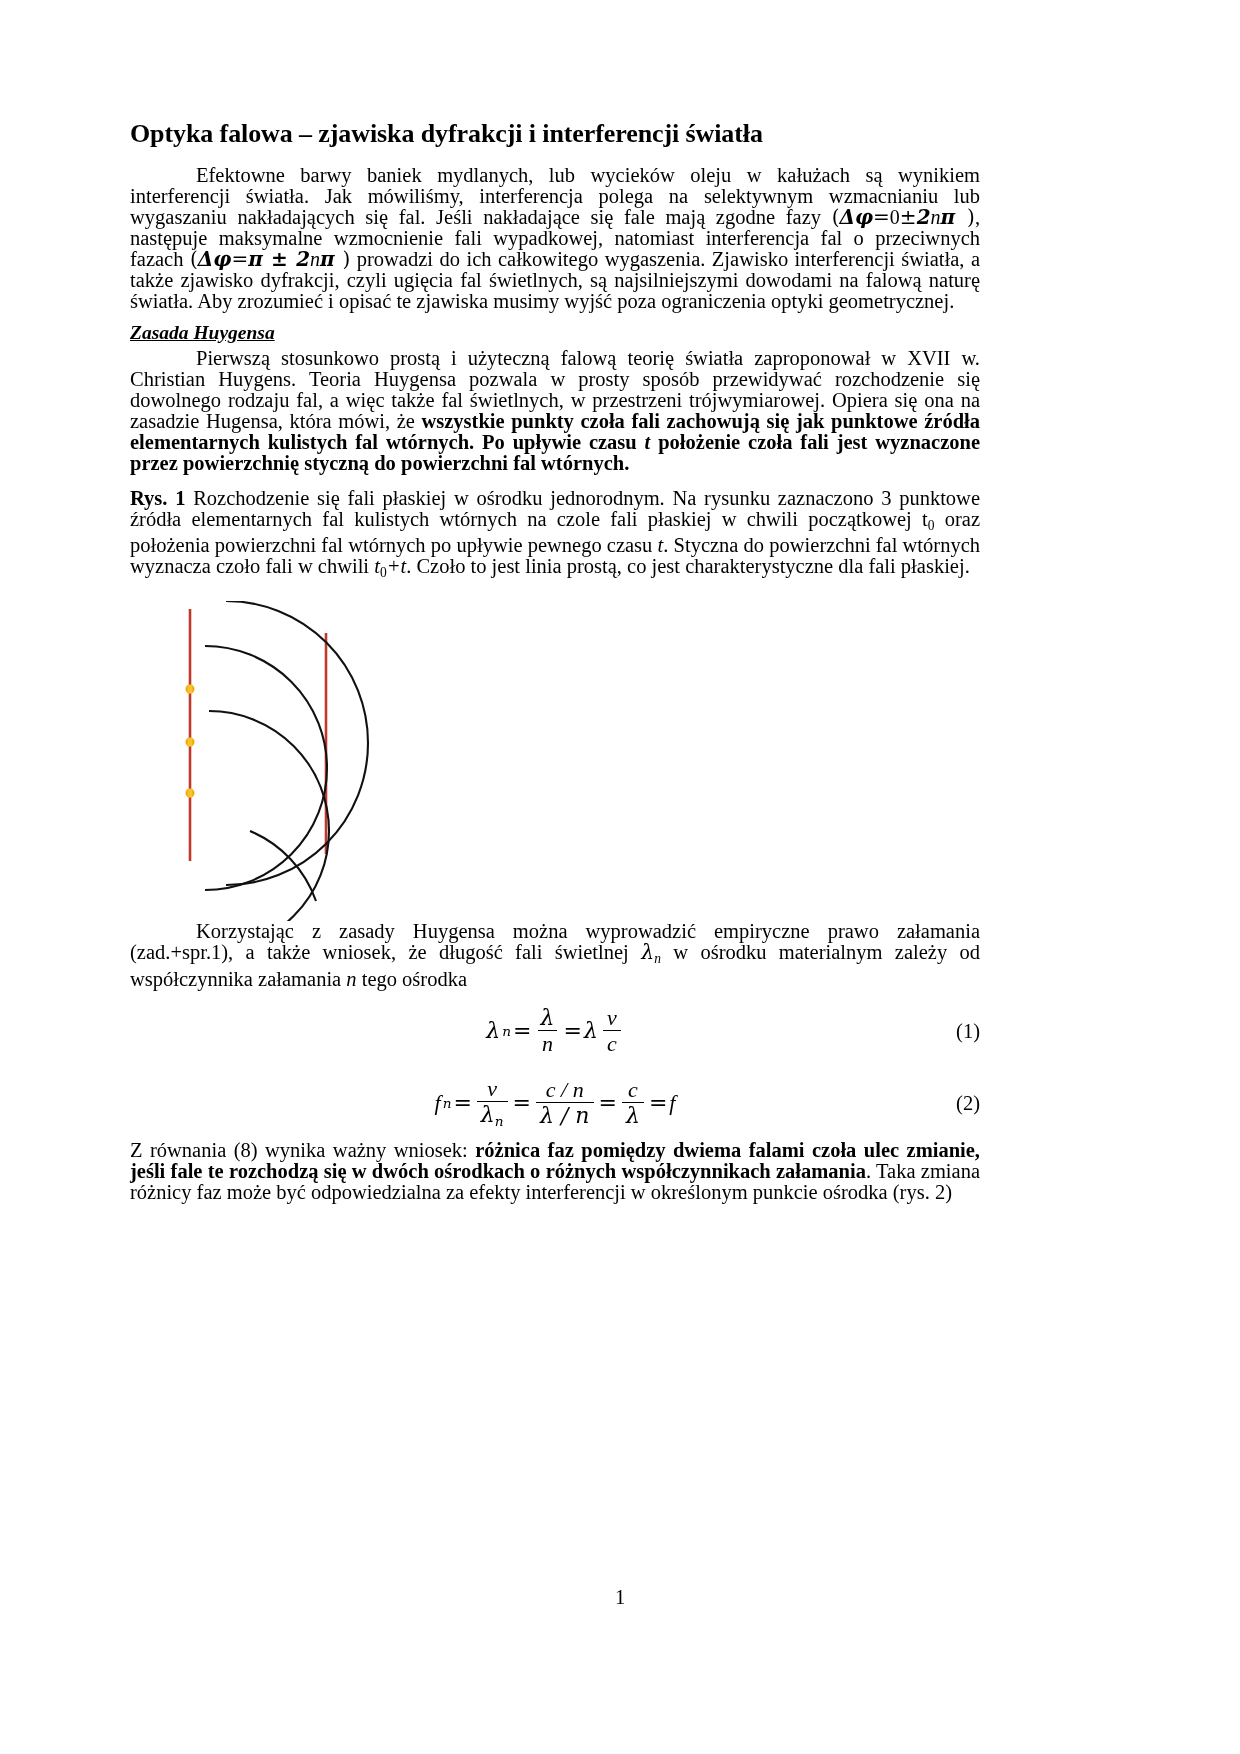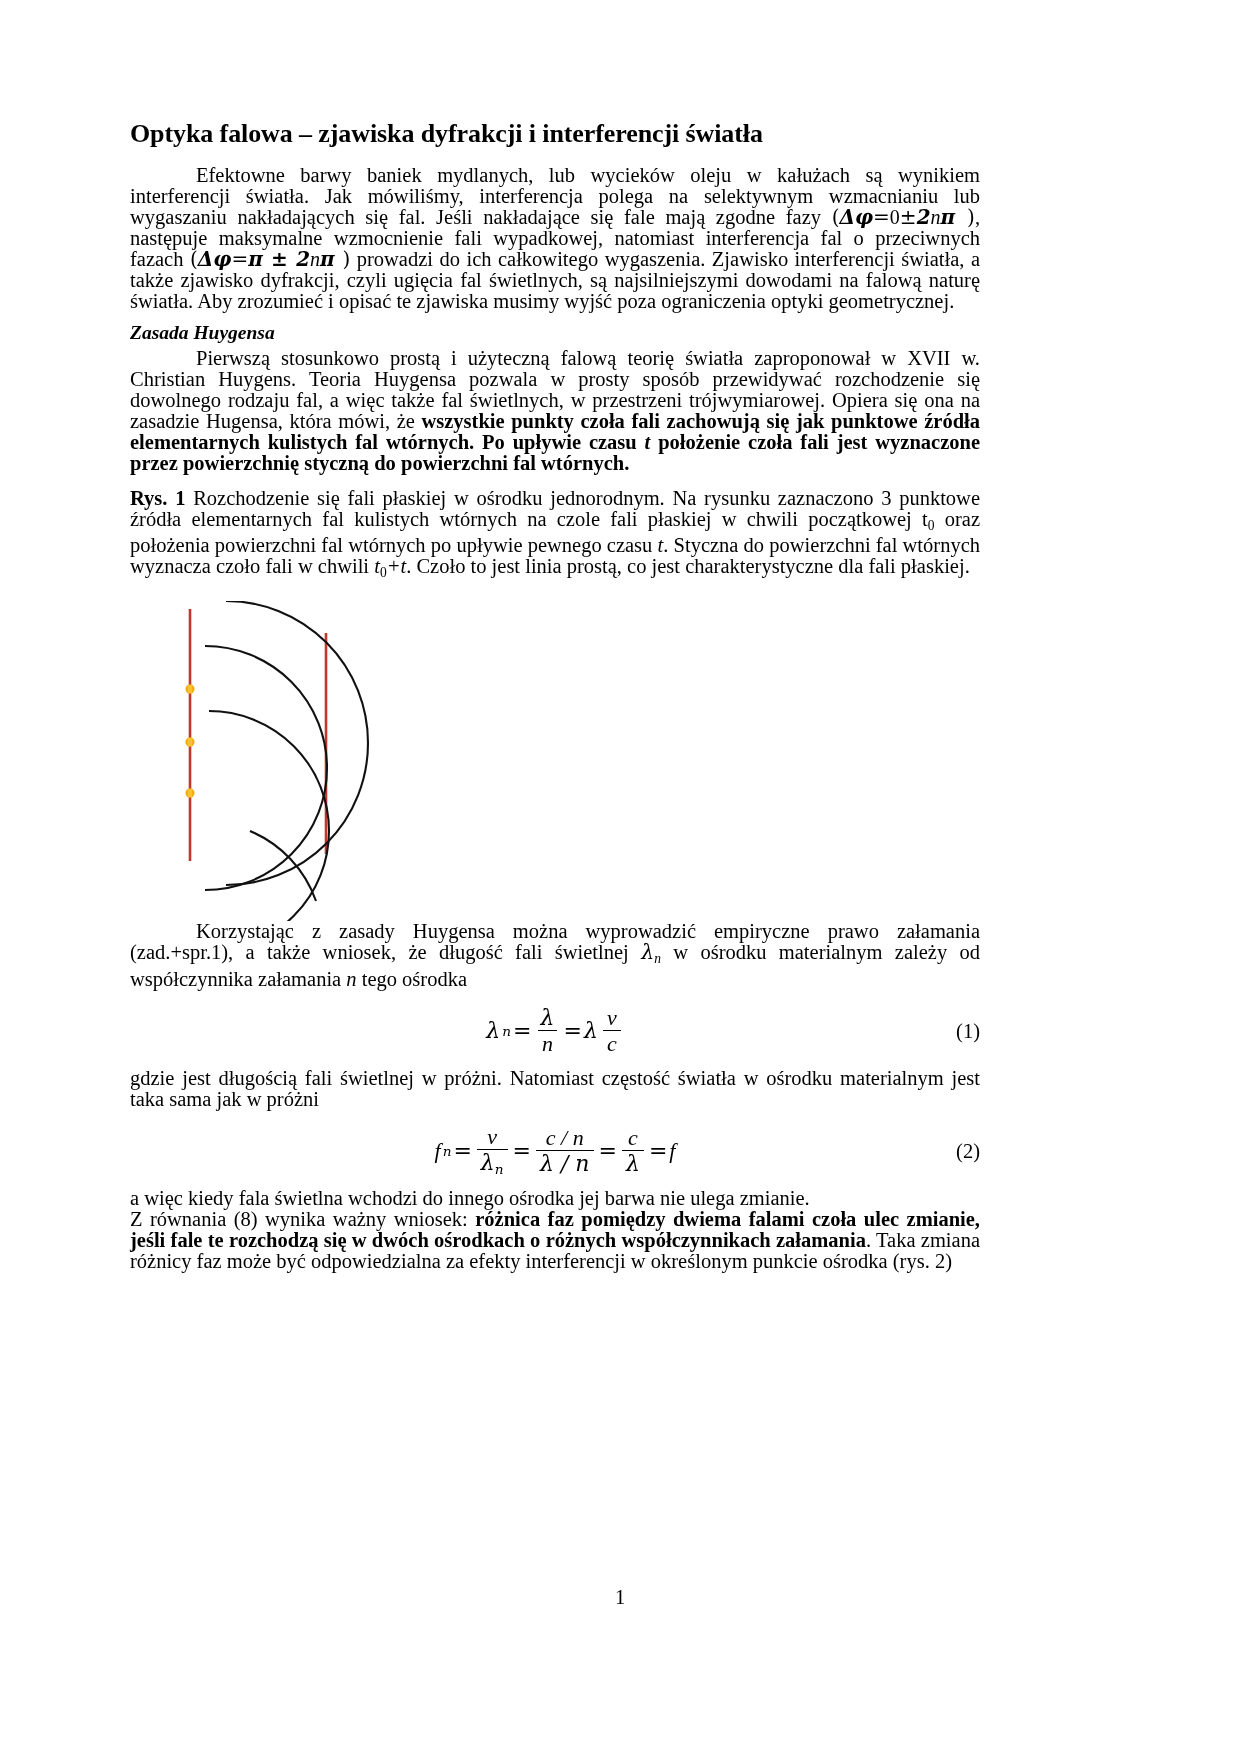--- a/index.html
+++ b/index.html
@@ -31,20 +31,21 @@
     text-indent:0;
     -webkit-hyphens:none; hyphens:none;
   }
   p.body.indent { text-indent:66px; }
   p.section-head {
     font-size:19.5px;
     font-weight:bold;
     font-style:italic;
     margin:6px 0 0 0;
     line-height:30px;
+    text-decoration:underline;
   }
   .b { font-weight:bold; }
   .i { font-style:italic; }
   sub { font-size:0.66em; vertical-align:-0.28em; }
 
   
   .inlmath { white-space:nowrap; font-size:20px; }
   .inlmath .gk { font-family:"DejaVu Serif",serif; font-style:italic; font-weight:bold; }
   .inlmath .op { font-family:"DejaVu Serif",serif; }
   .inlmath .nv { font-style:italic; font-family:"Liberation Serif",serif; }
@@ -166,21 +167,20 @@
       <span>=</span>
       <span class="lam">λ</span>
       <span class="frac">
         <span class="num var">v</span>
         <span class="den var">c</span>
       </span>
     </span>
     <span class="eq-num">(1)</span>
   </div>
 
-  <p class="body">gdzie      jest długością fali świetlnej w próżni. Natomiast częstość światła w ośrodku materialnym jest taka sama jak w próżni</p>
 
   <div class="eq-row">
     <span class="eqm">
       <span class="var">f</span>
         <span class="eq-sub">n</span>
       <span>=</span>
       <span class="frac">
         <span class="num var">v</span>
         <span class="den"><span class="lam">λ</span><span class="eq-sub">n</span></span>
       </span>
@@ -193,18 +193,17 @@
       <span class="frac">
         <span class="num var">c</span>
         <span class="den lam">λ</span>
       </span>
       <span>=</span>
       <span class="var">f</span>
     </span>
     <span class="eq-num">(2)</span>
   </div>
 
-  <p class="body">a więc kiedy fala świetlna wchodzi do innego ośrodka jej barwa nie ulega zmianie.</p>
   <p class="body"><span>Z równania (8) wynika ważny wniosek: </span><span class="b">różnica faz pomiędzy dwiema falami czoła ulec zmianie, jeśli fale te rozchodzą się w dwóch ośrodkach o różnych współczynnikach załamania</span><span>. Taka zmiana różnicy faz może być odpowiedzialna za efekty interferencji w określonym punkcie ośrodka (rys. 2)</span></p>
 
 </div>
 
 <div class="pagenum">1</div>
 
 </body></html>

